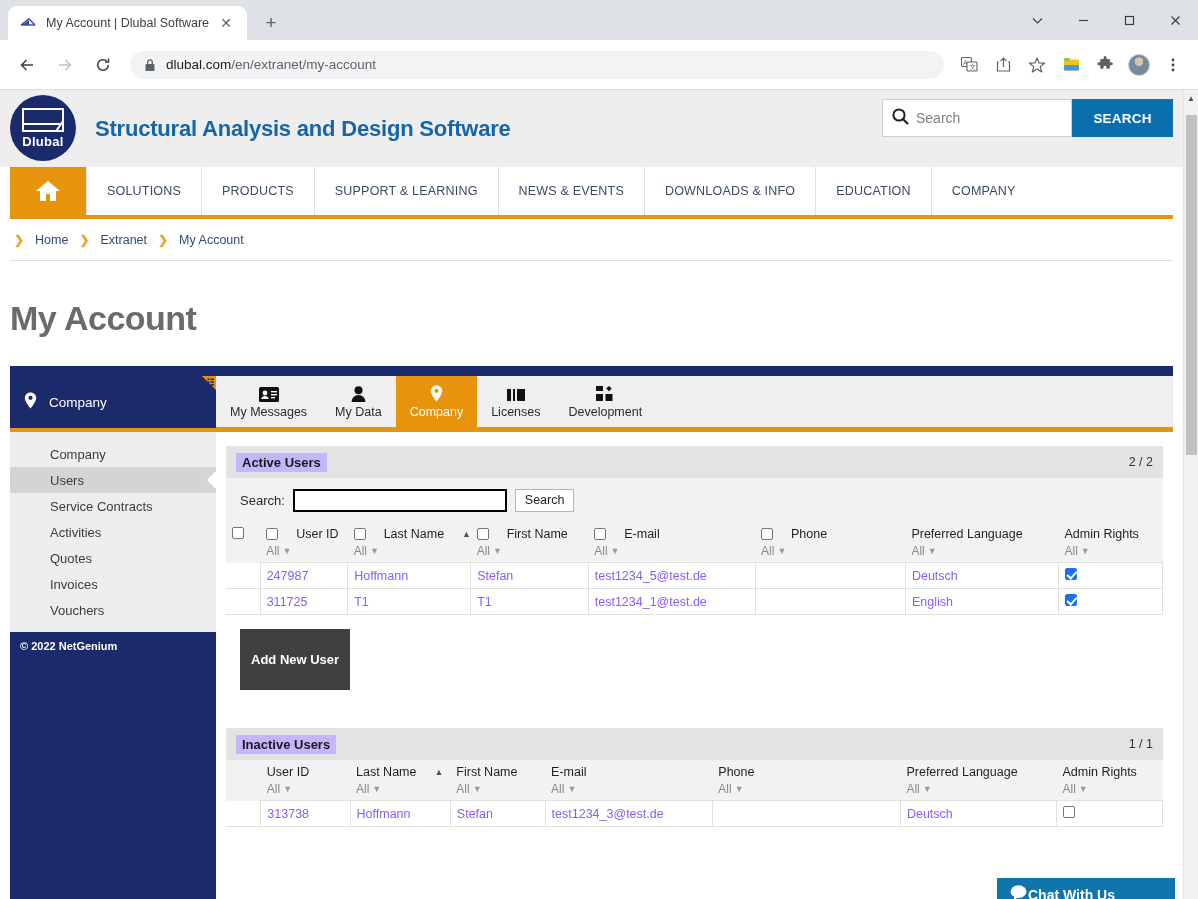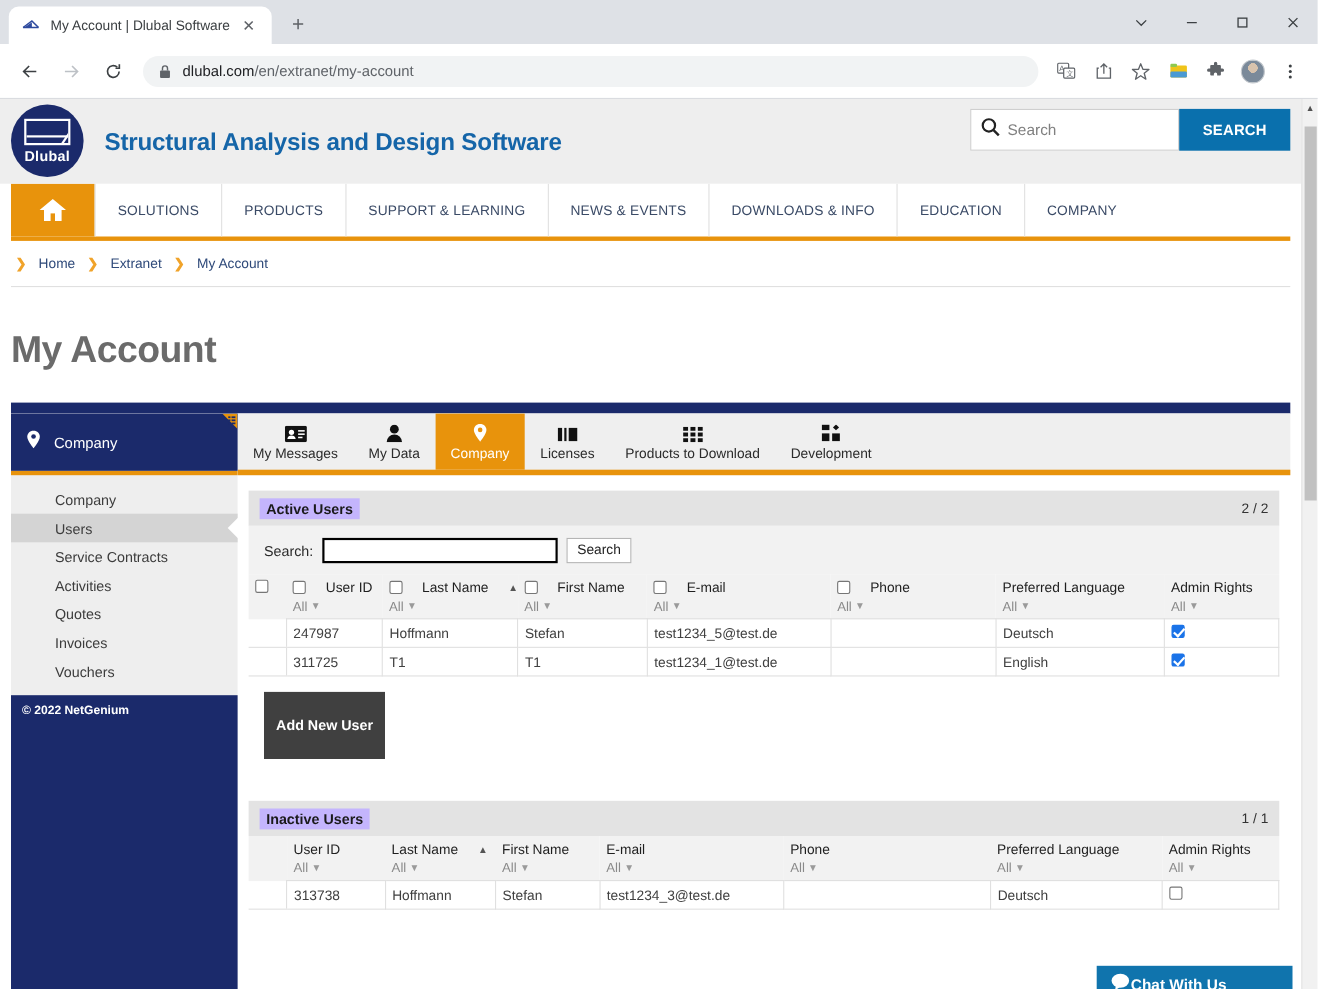--- a/index.html
+++ b/index.html
@@ -151,21 +151,21 @@
     font-size:13px; font-family:"Liberation Sans", sans-serif; outline:none; }
   .srch-btn { height:23px; background:#fff; border:1px solid #b5b5b5; font-size:12.5px;
     padding:0 9px; font-family:"Liberation Sans", sans-serif; color:#222; cursor:pointer; }
 
   table.grid { border-collapse:collapse; width:100%; table-layout:fixed; }
   table.grid th { background:#f2f2f2; font-weight:normal; text-align:left; vertical-align:top;
     padding:5px 6px 4px 6px; font-size:12.5px; color:#1f1f1f; }
   table.grid th .hl { display:flex; align-items:center; gap:18px; white-space:nowrap; }
   table.grid th .filt { color:#8a8a8a; font-size:12px; margin-top:3px; display:flex;
     align-items:center; gap:3px; }
-  table.grid td { border:1px solid #e0e0e0; padding:5px 6px; font-size:12.5px; color:#404040;
+  table.grid td { border:1px solid #e0e0e0; padding:5px 6px; font-size:12.5px; color:#8b5cf6;
     height:24px; }
   table.grid td.nob { border:0; border-bottom:1px solid #e0e0e0; }
   .cb { width:12px; height:12px; border:1px solid #767676; background:#fff; border-radius:2px;
     display:inline-block; flex:0 0 auto; }
   .cb.checked { background:#1a73e8; border-color:#1a73e8; position:relative; }
   .cb.checked:after { content:""; position:absolute; left:3px; top:0px; width:4px; height:8px;
     border:solid #fff; border-width:0 2px 2px 0; transform:rotate(42deg); }
   .sortasc { font-size:9px; color:#555; }
   .caret { font-size:9px; color:#9a9a9a; }
 
@@ -435,38 +435,20 @@
                   <svg width="18" height="14" viewBox="0 0 18 14">
                       <rect x="0" y="1" width="4" height="12" fill="#111"></rect>
                       <rect x="6" y="1" width="2" height="12" fill="#111"></rect>
                       <rect x="10" y="1" width="8" height="12" fill="#111"></rect>
                     </svg>
                 </span>
                 <span>Licenses</span>
               </div>
               <div class="ctab">
                 <span class="glyph">
-                  <svg width="18" height="14" viewBox="0 0 18 14">
-                    <g fill="#111">
-                      <rect x="0" y="0" width="4.5" height="3.6"></rect>
-                        <rect x="6.7" y="0" width="4.5" height="3.6"></rect>
-                        <rect x="13.4" y="0" width="4.5" height="3.6"></rect>
-                      <rect x="0" y="5.2" width="4.5" height="3.6"></rect>
-                        <rect x="6.7" y="5.2" width="4.5" height="3.6"></rect>
-                        <rect x="13.4" y="5.2" width="4.5" height="3.6"></rect>
-                      <rect x="0" y="10.4" width="4.5" height="3.6"></rect>
-                        <rect x="6.7" y="10.4" width="4.5" height="3.6"></rect>
-                        <rect x="13.4" y="10.4" width="4.5" height="3.6"></rect>
-                    </g>
-                  </svg>
-                </span>
-                <span>Products to Download</span>
-              </div>
-              <div class="ctab">
-                <span class="glyph">
                   <svg width="18" height="16" viewBox="0 0 18 16">
                     <g fill="#111">
                       <rect x="0" y="0" width="7" height="5"></rect>
                       <path d="M13 0 L15.8 2.6 L13 5.2 L10.2 2.6 Z"></path>
                       <rect x="0" y="8" width="7" height="7"></rect>
                       <rect x="9.5" y="8" width="7" height="7"></rect>
                     </g>
                   </svg>
                 </span>
                 <span>Development</span>

